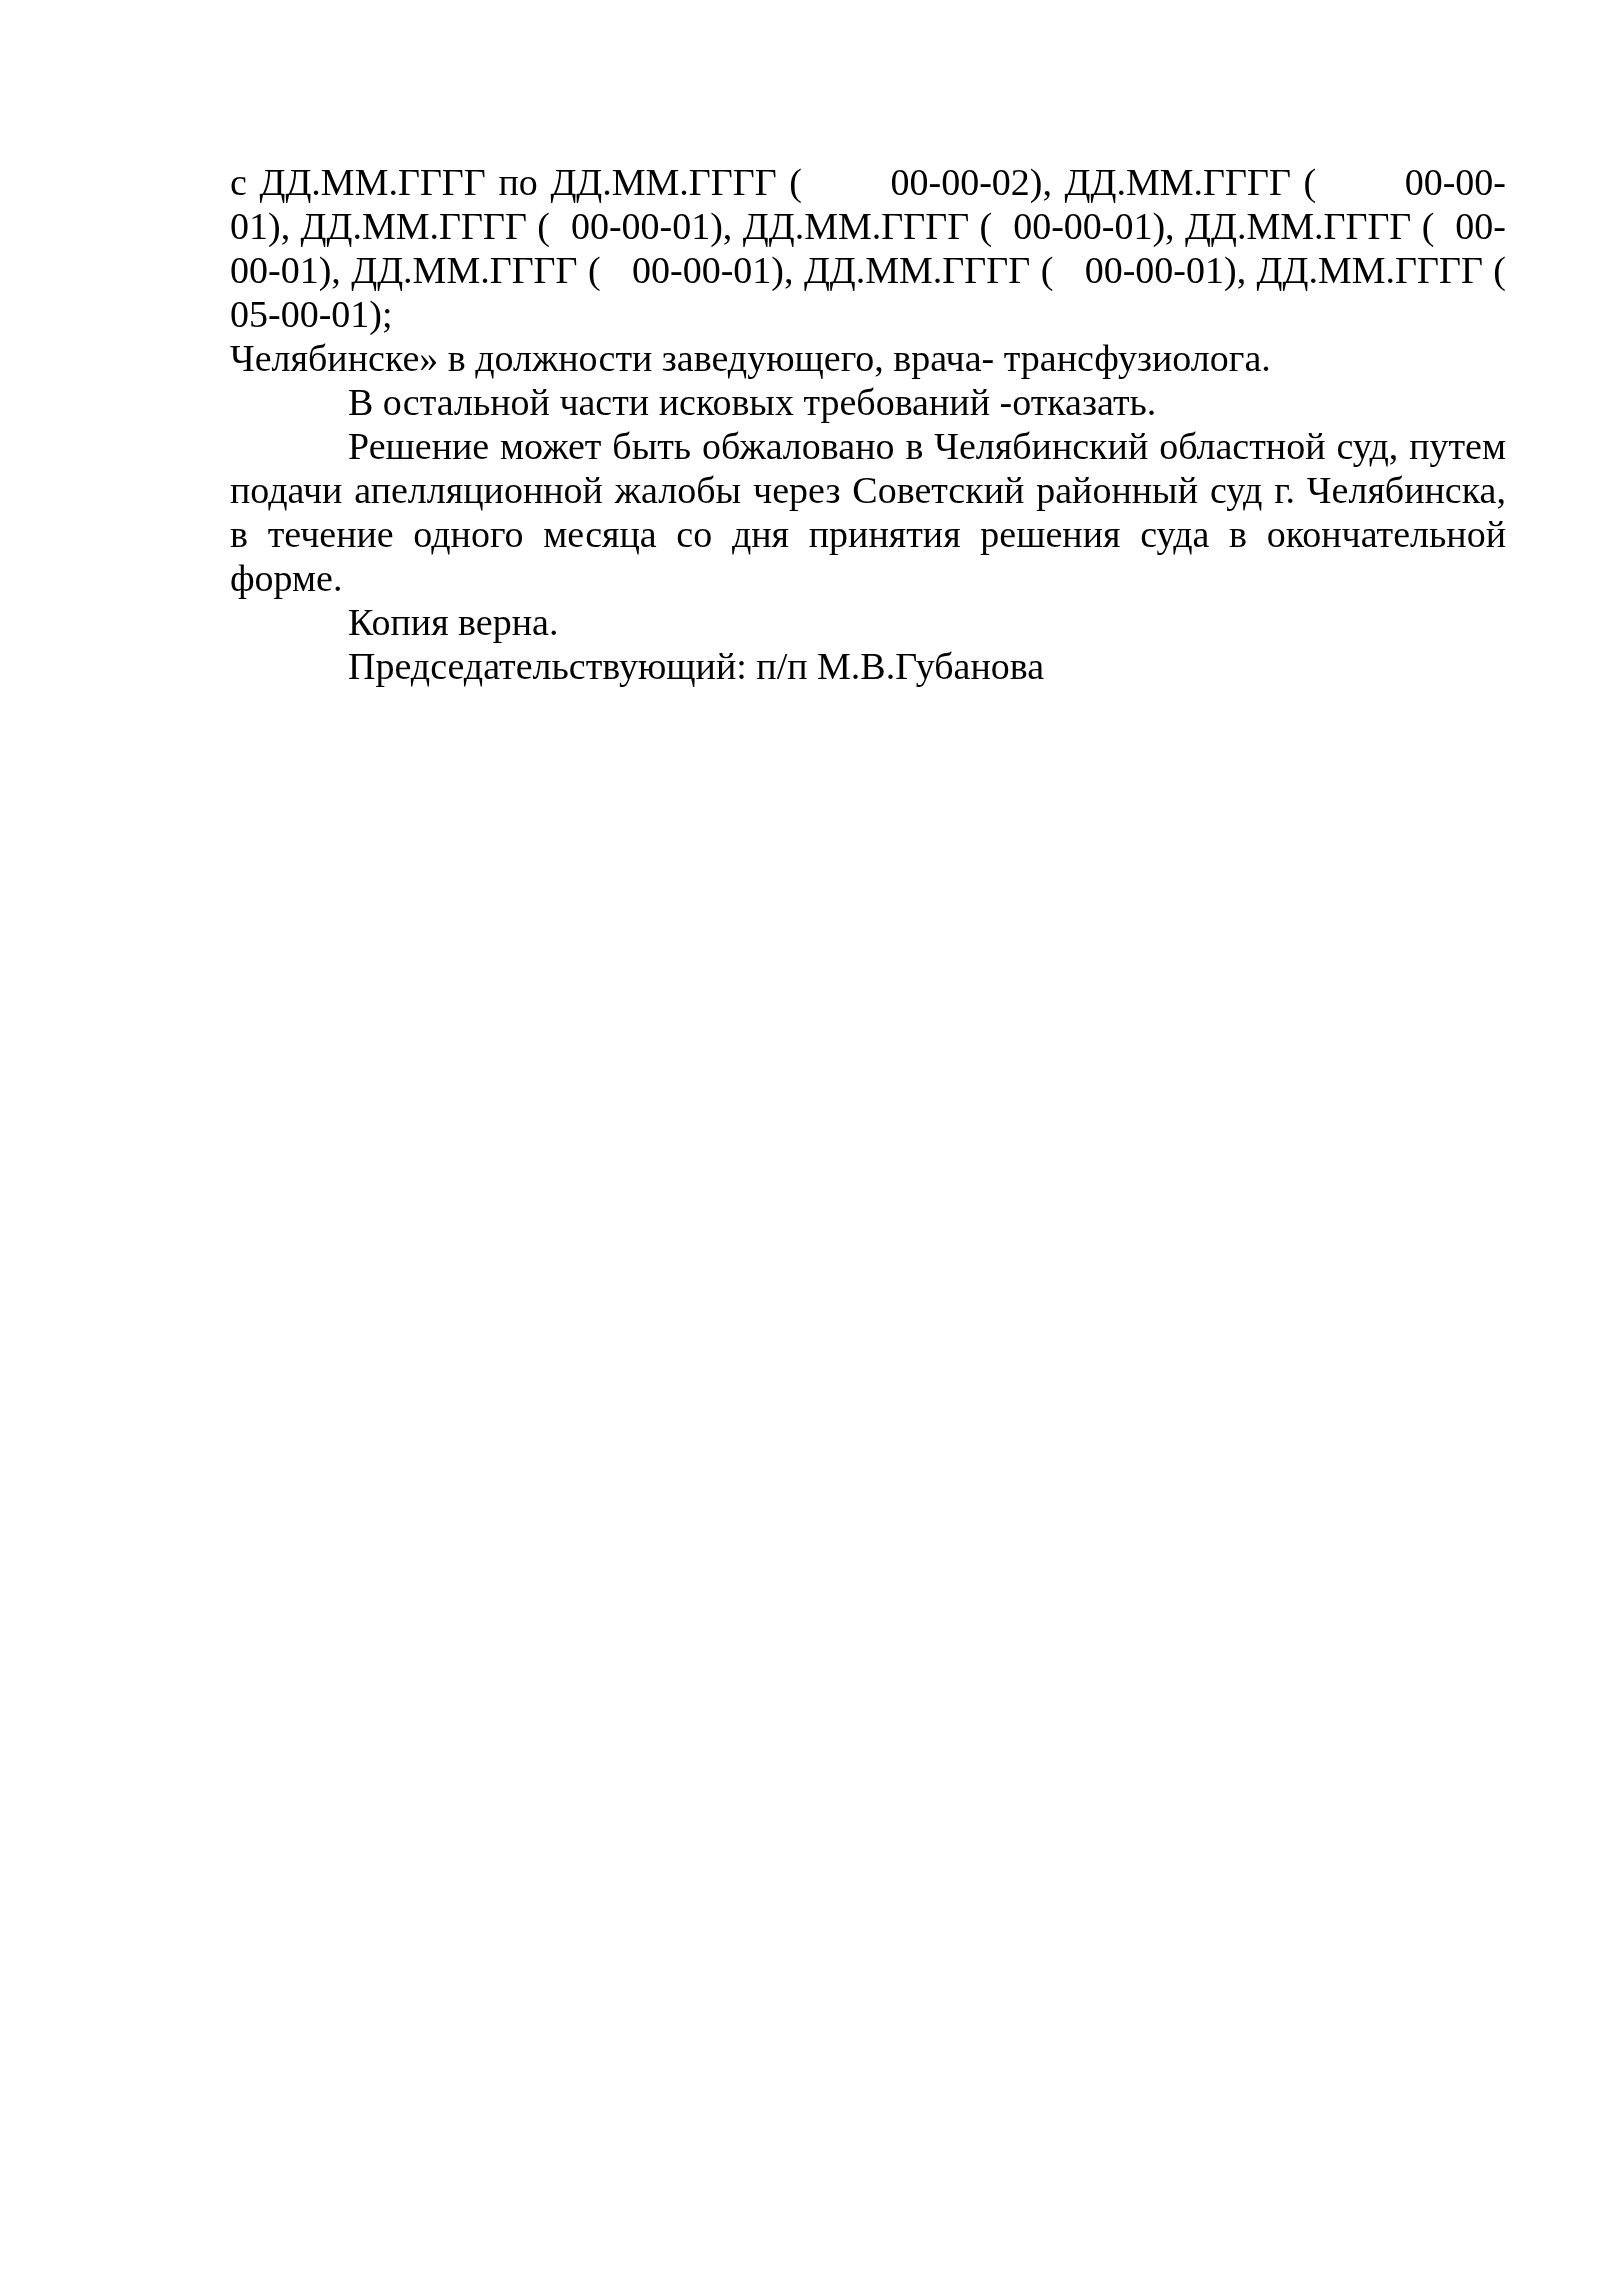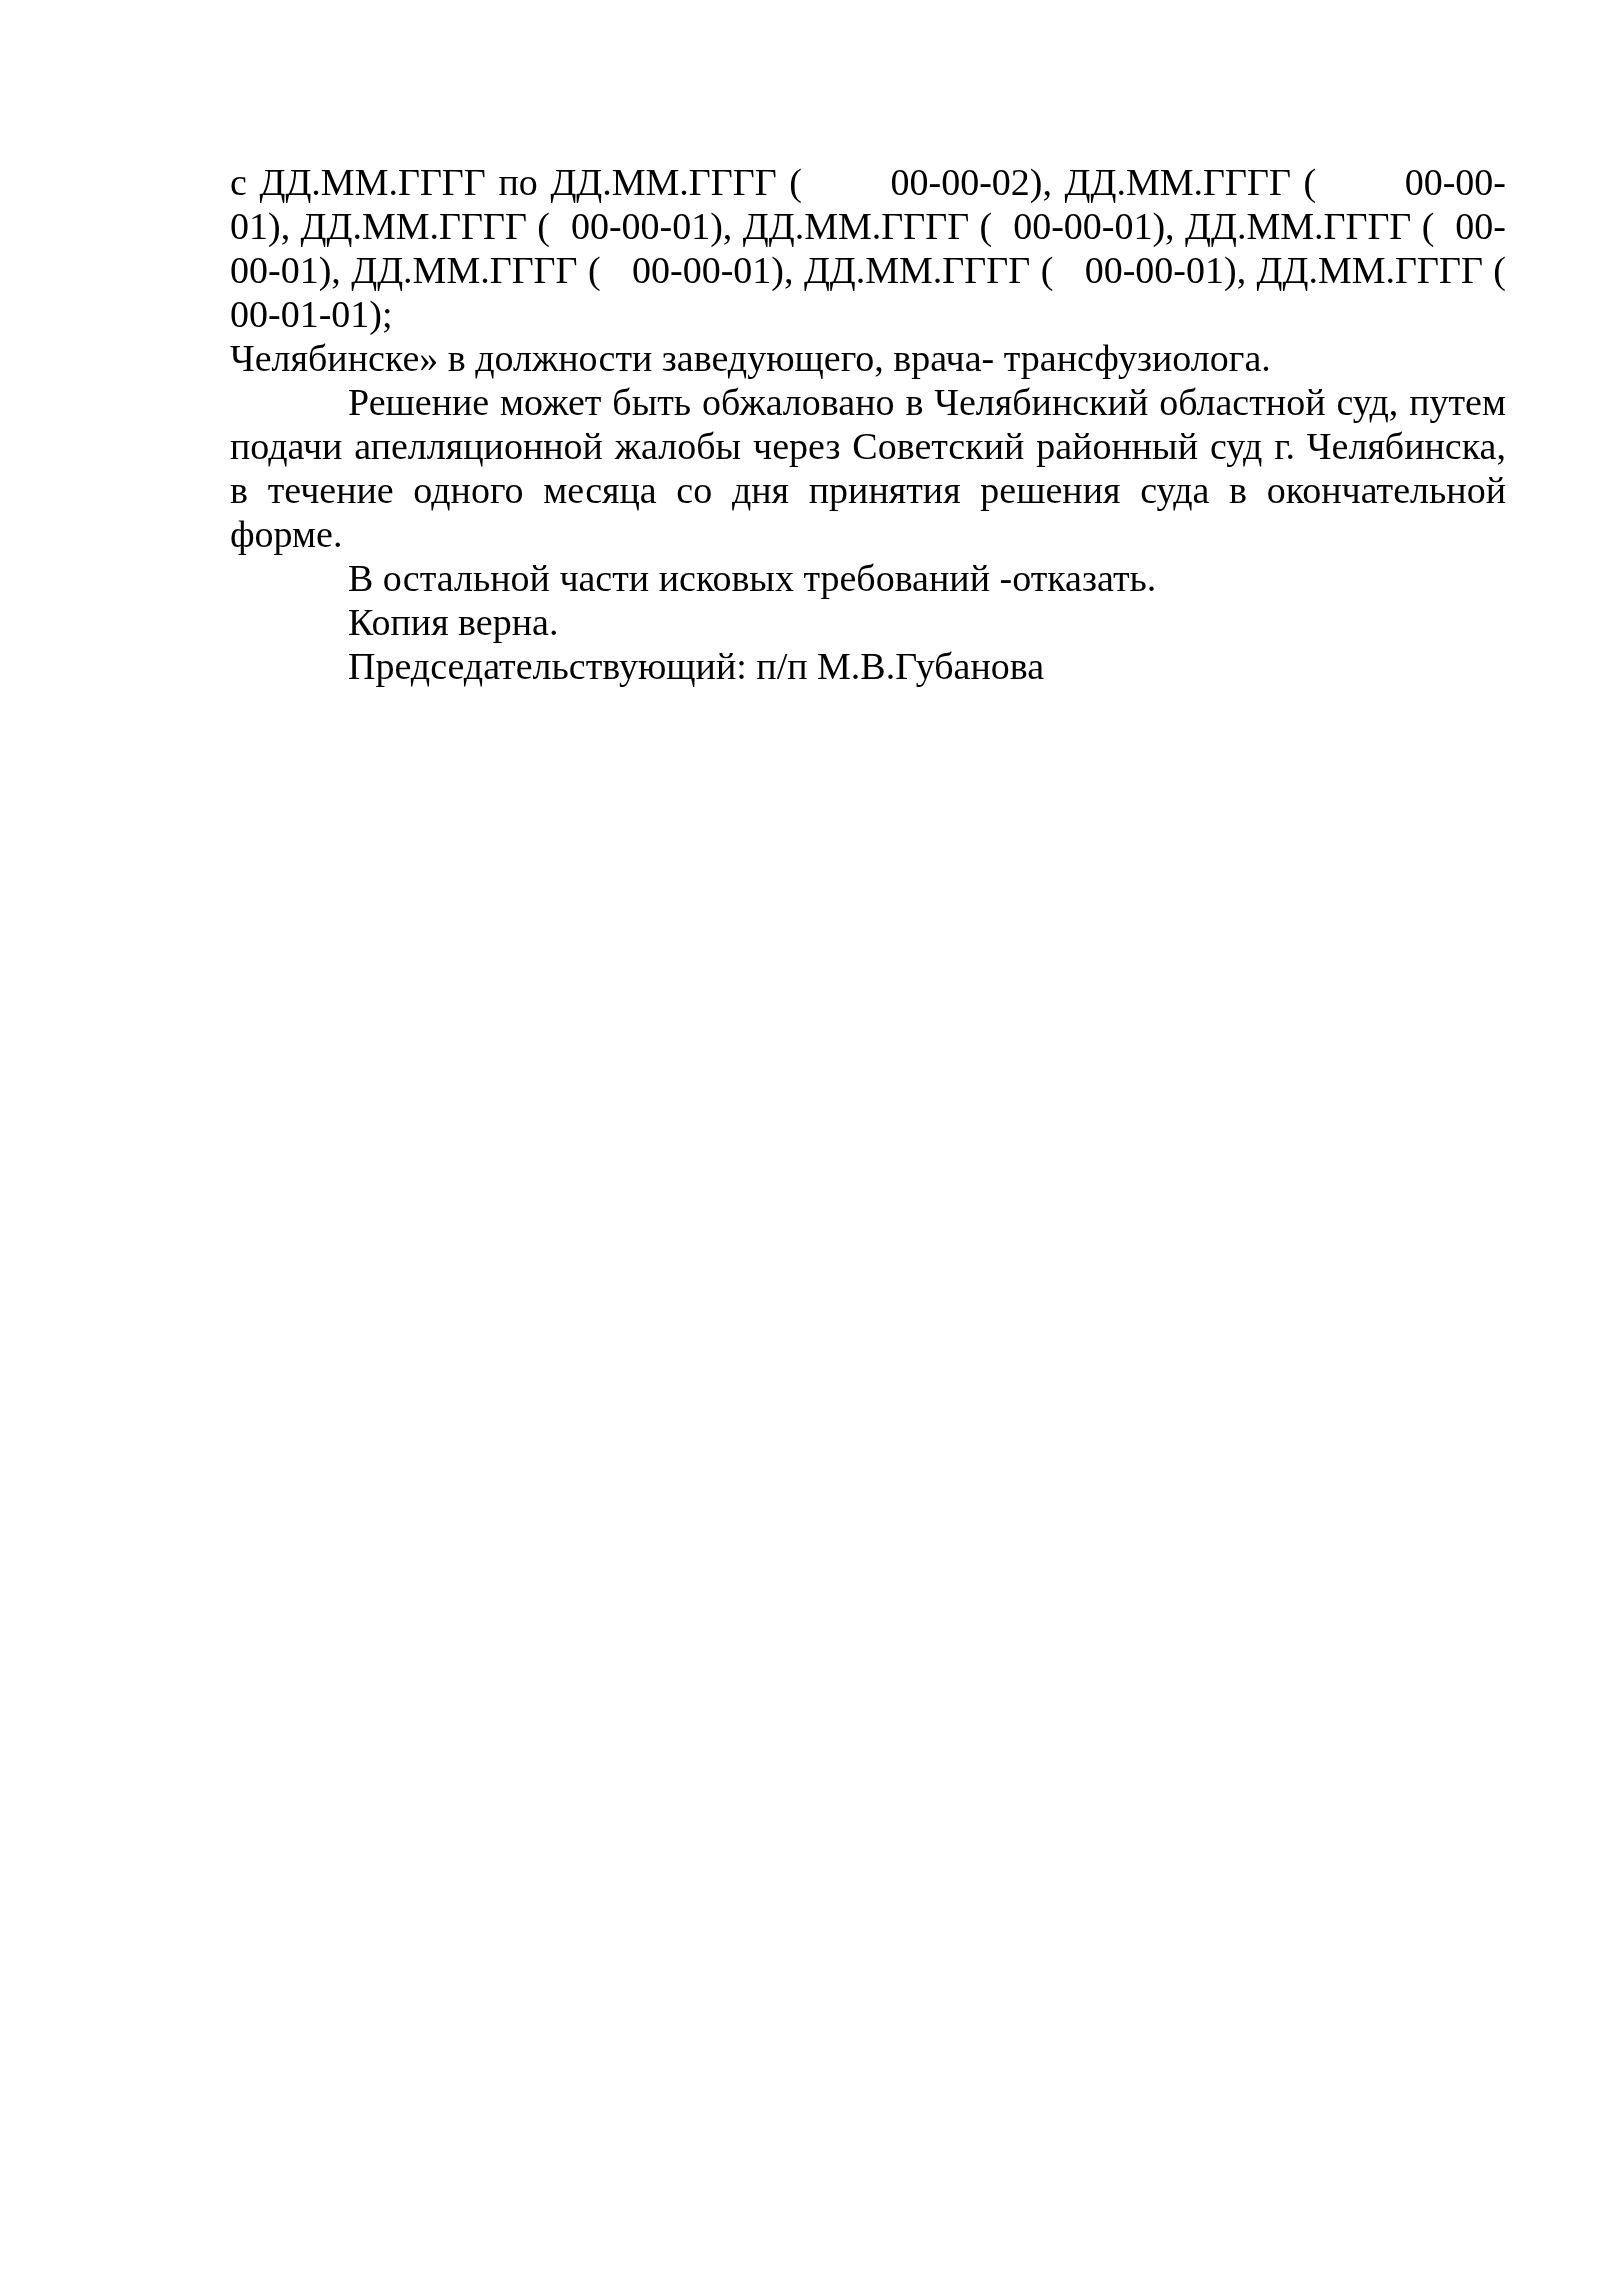--- a/index.html
+++ b/index.html
@@ -44,36 +44,36 @@
 </head>
 <body>
 
 <div class="page">
   <div class="textblock">
 
     <div>
       <div class="line">с ДД.ММ.ГГГГ по ДД.ММ.ГГГГ (&nbsp;&nbsp;&nbsp;&nbsp;&nbsp;&nbsp; 00-00-02), ДД.ММ.ГГГГ (&nbsp;&nbsp;&nbsp;&nbsp;&nbsp;&nbsp; 00-00-</div>
       <div class="line">01), ДД.ММ.ГГГГ (&nbsp; 00-00-01), ДД.ММ.ГГГГ (&nbsp; 00-00-01), ДД.ММ.ГГГГ (&nbsp; 00-</div>
       <div class="line">00-01), ДД.ММ.ГГГГ (&nbsp;&nbsp; 00-00-01), ДД.ММ.ГГГГ (&nbsp;&nbsp; 00-00-01), ДД.ММ.ГГГГ (</div>
-      <div class="line last">00-01-01);</div>
+      <div class="line last">05-00-01);</div>
     </div>
 
     <div>
       <div class="line last">Челябинске» в должности заведующего, врача- трансфузиолога.</div>
     </div>
 
     <div>
+      <div class="line last ind">В остальной части исковых требований -отказать.</div>
+    </div>
+
+    <div>
       <div class="line ind">Решение может быть обжаловано в Челябинский областной суд, путем</div>
       <div class="line">подачи апелляционной жалобы через Советский районный суд г. Челябинска,</div>
       <div class="line">в течение одного месяца со дня принятия решения суда в окончательной</div>
       <div class="line last">форме.</div>
-    </div>
-
-    <div>
-      <div class="line last ind">В остальной части исковых требований -отказать.</div>
     </div>
 
     <div>
       <div class="line last ind">Копия верна.</div>
     </div>
 
     <div>
       <div class="line last ind">Председательствующий: п/п М.В.Губанова</div>
     </div>
 

